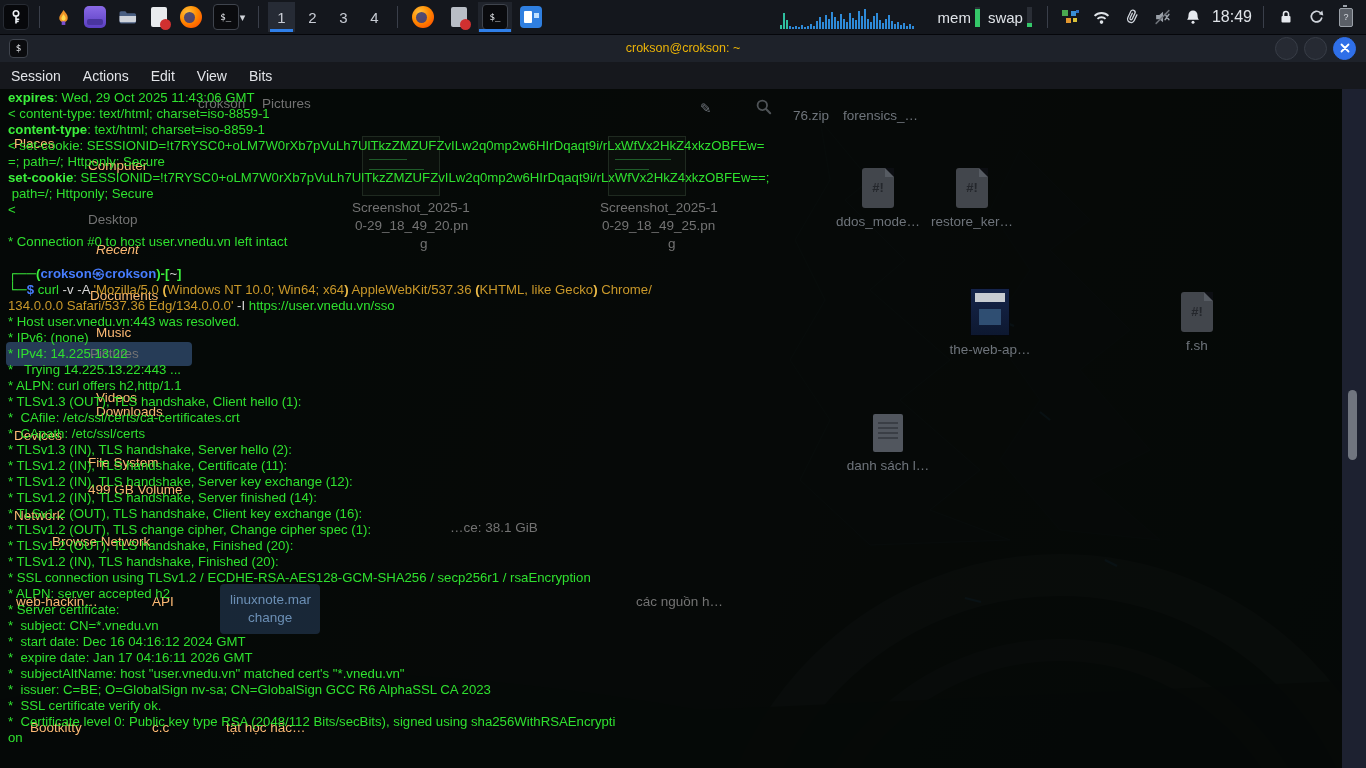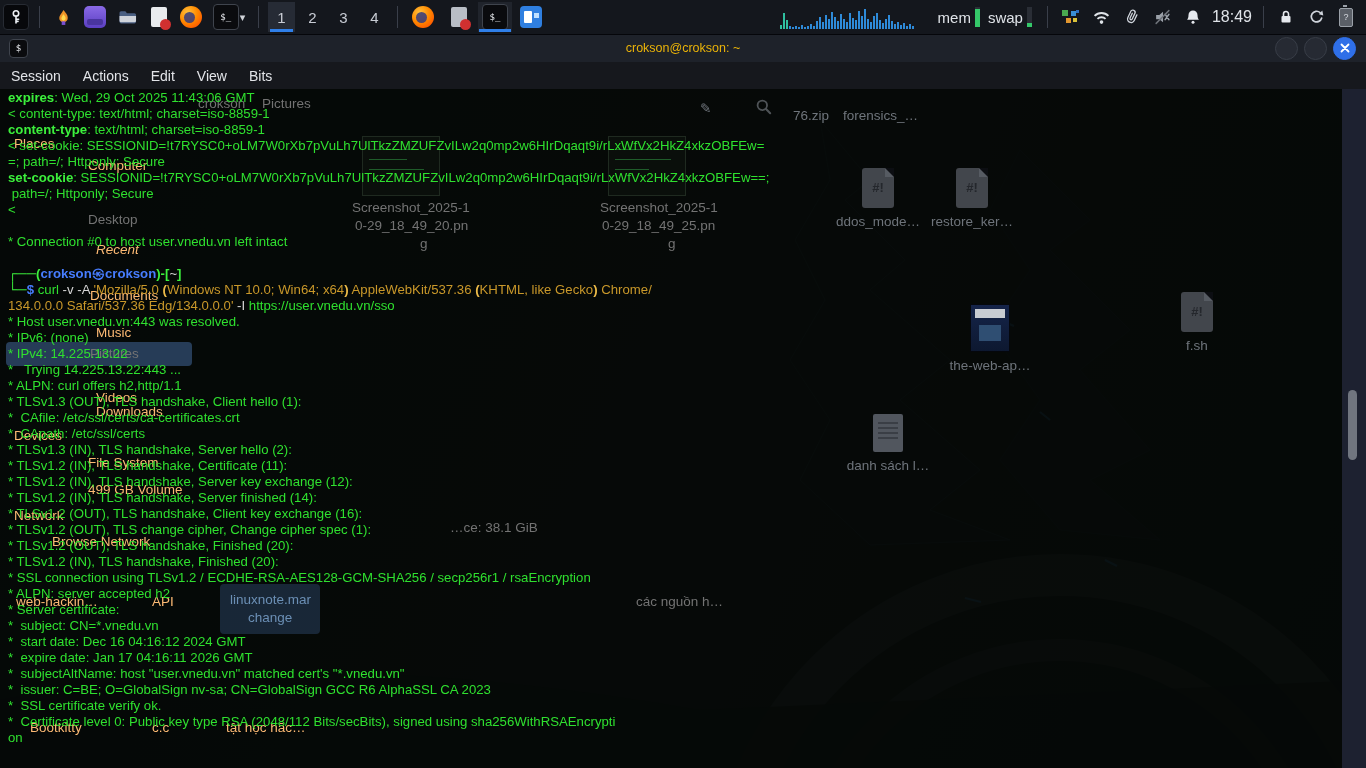--- a/index.html
+++ b/index.html
@@ -154,21 +154,21 @@
     </svg>
     <div id="desk-icons">
         <div class="dicon" style="left: 832px; top: 168px;">
           <div class="dic dic-script">#!</div>
           <div class="dlabel">ddos_mode…</div>
         </div>
         <div class="dicon" style="left: 926px; top: 168px;">
           <div class="dic dic-script">#!</div>
           <div class="dlabel">restore_ker…</div>
         </div>
-        <div class="dicon" style="left: 944px; top: 304px;">
+        <div class="dicon" style="left: 944px; top: 288px;">
           <div class="dic dic-book"></div>
           <div class="dlabel">the-web-ap…</div>
         </div>
         <div class="dicon" style="left: 1151px; top: 292px;">
           <div class="dic dic-script">#!</div>
           <div class="dlabel">f.sh</div>
         </div>
         <div class="dicon" style="left: 842px; top: 414px;">
           <div class="dic dic-doc"></div>
           <div class="dlabel">danh sách l…</div>

